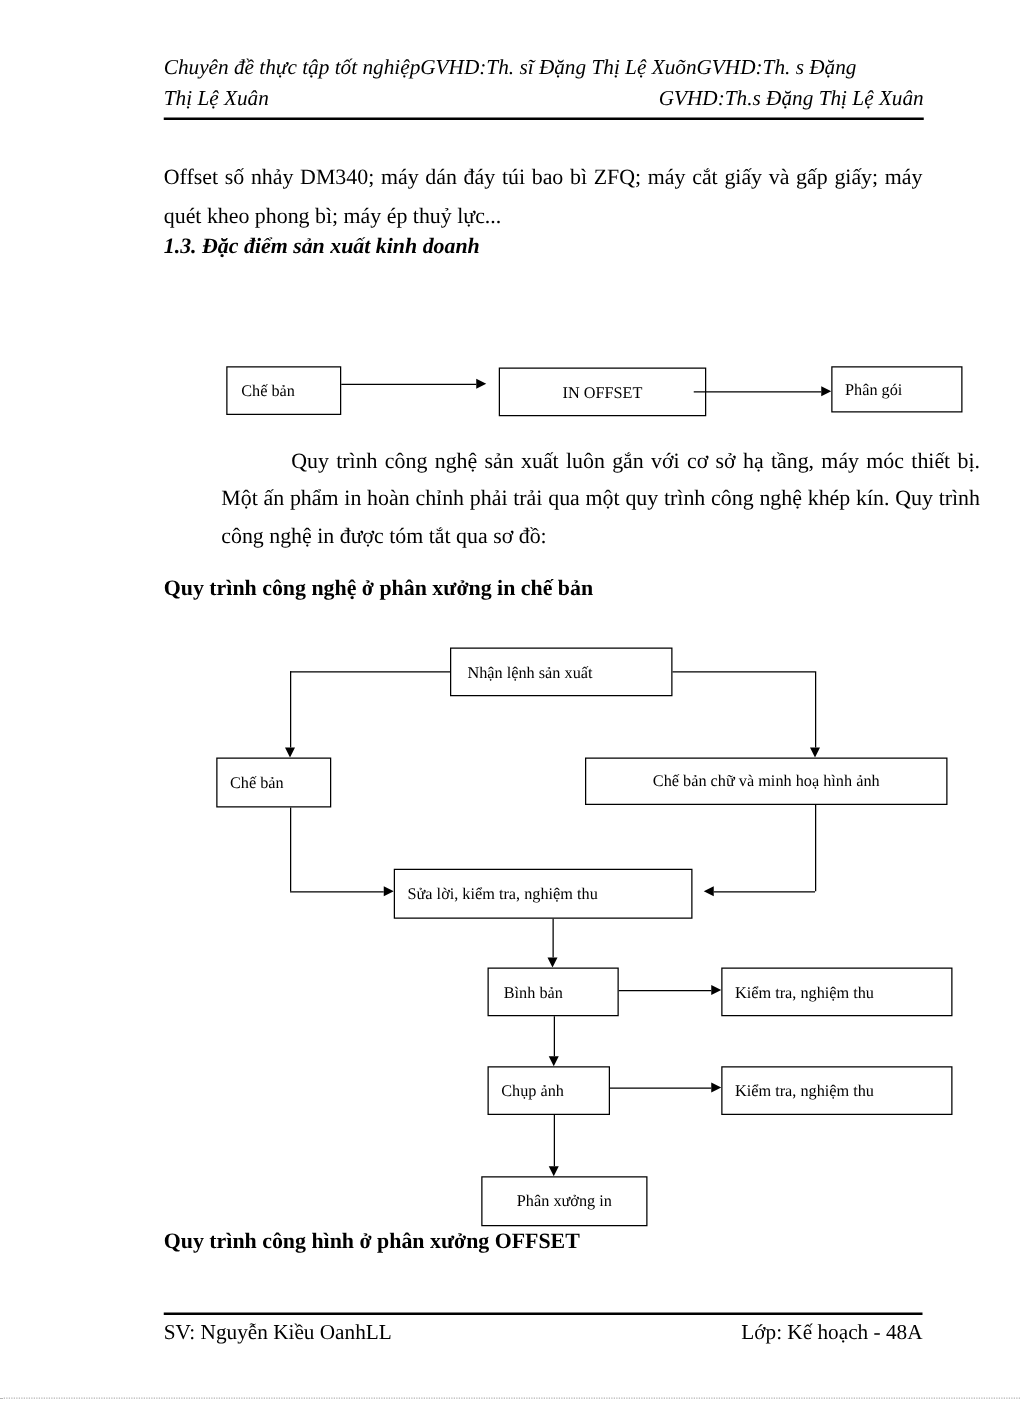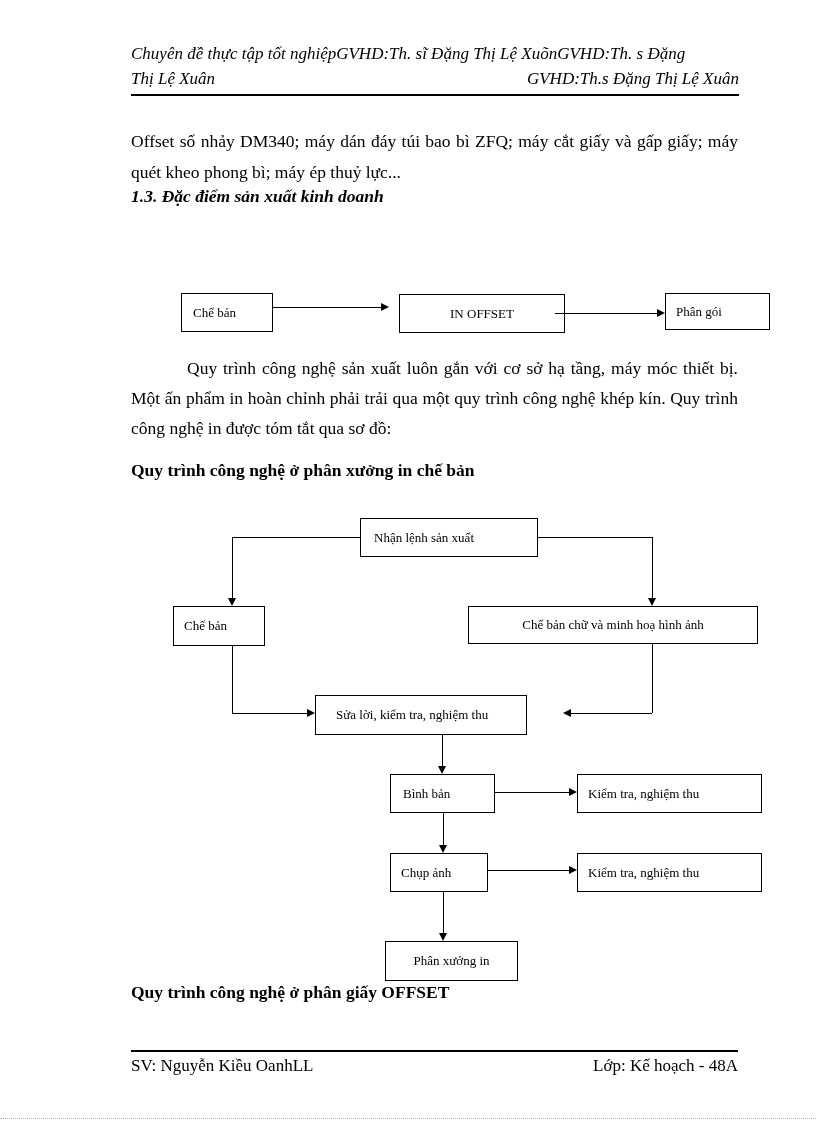--- a/index.html
+++ b/index.html
@@ -23,21 +23,21 @@
     border-bottom: 2px solid #000; padding-bottom: 3px;
   }
   .hdr-l2 { display: flex; justify-content: space-between; }
 
   
   .para {
     position: absolute; left: 131px; width: 607px;
     font-size: 17.5px; line-height: 31px; text-align: justify; font-family: Liberation Serif, serif;
   }
   .p1 { top: 126px; }
-  .p2 { top: 353px; text-indent: 56px; line-height: 30px; }
+  .p2 { top: 353px; text-indent: 56px; line-height: 30px; margin-left: 46px; }
   .h-bi {
     position: absolute; left: 131px; width: 607px;
     font-size: 17.5px; font-weight: bold; font-style: italic;
   }
   .h13  { top: 186px; }
   .h131 { top: 216px; }
   .h-b {
     position: absolute; left: 131px; width: 640px;
     font-size: 17.5px; font-weight: bold;
   }
@@ -63,21 +63,21 @@
 
   
   .n-f1-cheban   { left: 181px; top: 293px; width: 92px;  height: 39px; padding-left: 11px; }
   .n-f1-inoffset { left: 389px; top: 294px; width: 166px; height: 39px; }
   .n-f1-donggoi  { left: 665px; top: 293px; width: 105px; height: 37px; padding-left: 10px; }
 
   
   .n-nlsx     { left: 360px; top: 518px; width: 178px; height: 39px; padding-left: 13px; }
   .n-cheban2  { left: 173px; top: 606px; width: 92px;  height: 40px; padding-left: 10px; }
   .n-chebanchu{ left: 458px; top: 606px; width: 290px; height: 38px; }
-  .n-sualoi   { left: 315px; top: 695px; width: 212px; height: 40px; padding-left: 20px; }
+  .n-sualoi   { left: 315px; top: 695px; width: 239px; height: 40px; padding-left: 10px; }
   .n-binhban  { left: 390px; top: 774px; width: 105px; height: 39px; padding-left: 12px; }
   .n-kt1      { left: 577px; top: 774px; width: 185px; height: 39px; padding-left: 10px; }
   .n-chupanh  { left: 390px; top: 853px; width: 98px;  height: 39px; padding-left: 10px; }
   .n-kt2      { left: 577px; top: 853px; width: 185px; height: 39px; padding-left: 10px; }
   .n-pxi      { left: 375px; top: 941px; width: 133px; height: 40px; }
 
   
   .ftr {
     position: absolute; left: 131px; top: 1050px; width: 607px;
     border-top: 2px solid #000; padding-top: 4px;
@@ -178,21 +178,21 @@
   <div class="node n-kt2">
     <span>Kiểm tra, nghiệm thu</span>
   </div>
 
   <div class="vline" style="left:443px; top:892px; height:41px;"></div>
   <div class="arr d" style="left:439px; top:933px;"></div>
   <div class="node center n-pxi">
     <span>Phân xưởng in</span>
   </div>
 
-  <div class="h-b cap2">Quy trình công nghệ ở phân giấy OFFSET</div>
+  <div class="h-b cap2">Quy trình công hình ở phân xưởng OFFSET</div>
 
   <div class="ftr">
     <span>SV: Nguyễn Kiều OanhLL</span>
     <span>Lớp: Kế hoạch - 48A</span>
   </div>
 
   <div class="dotted-rule"></div>
 
 </div>
 

